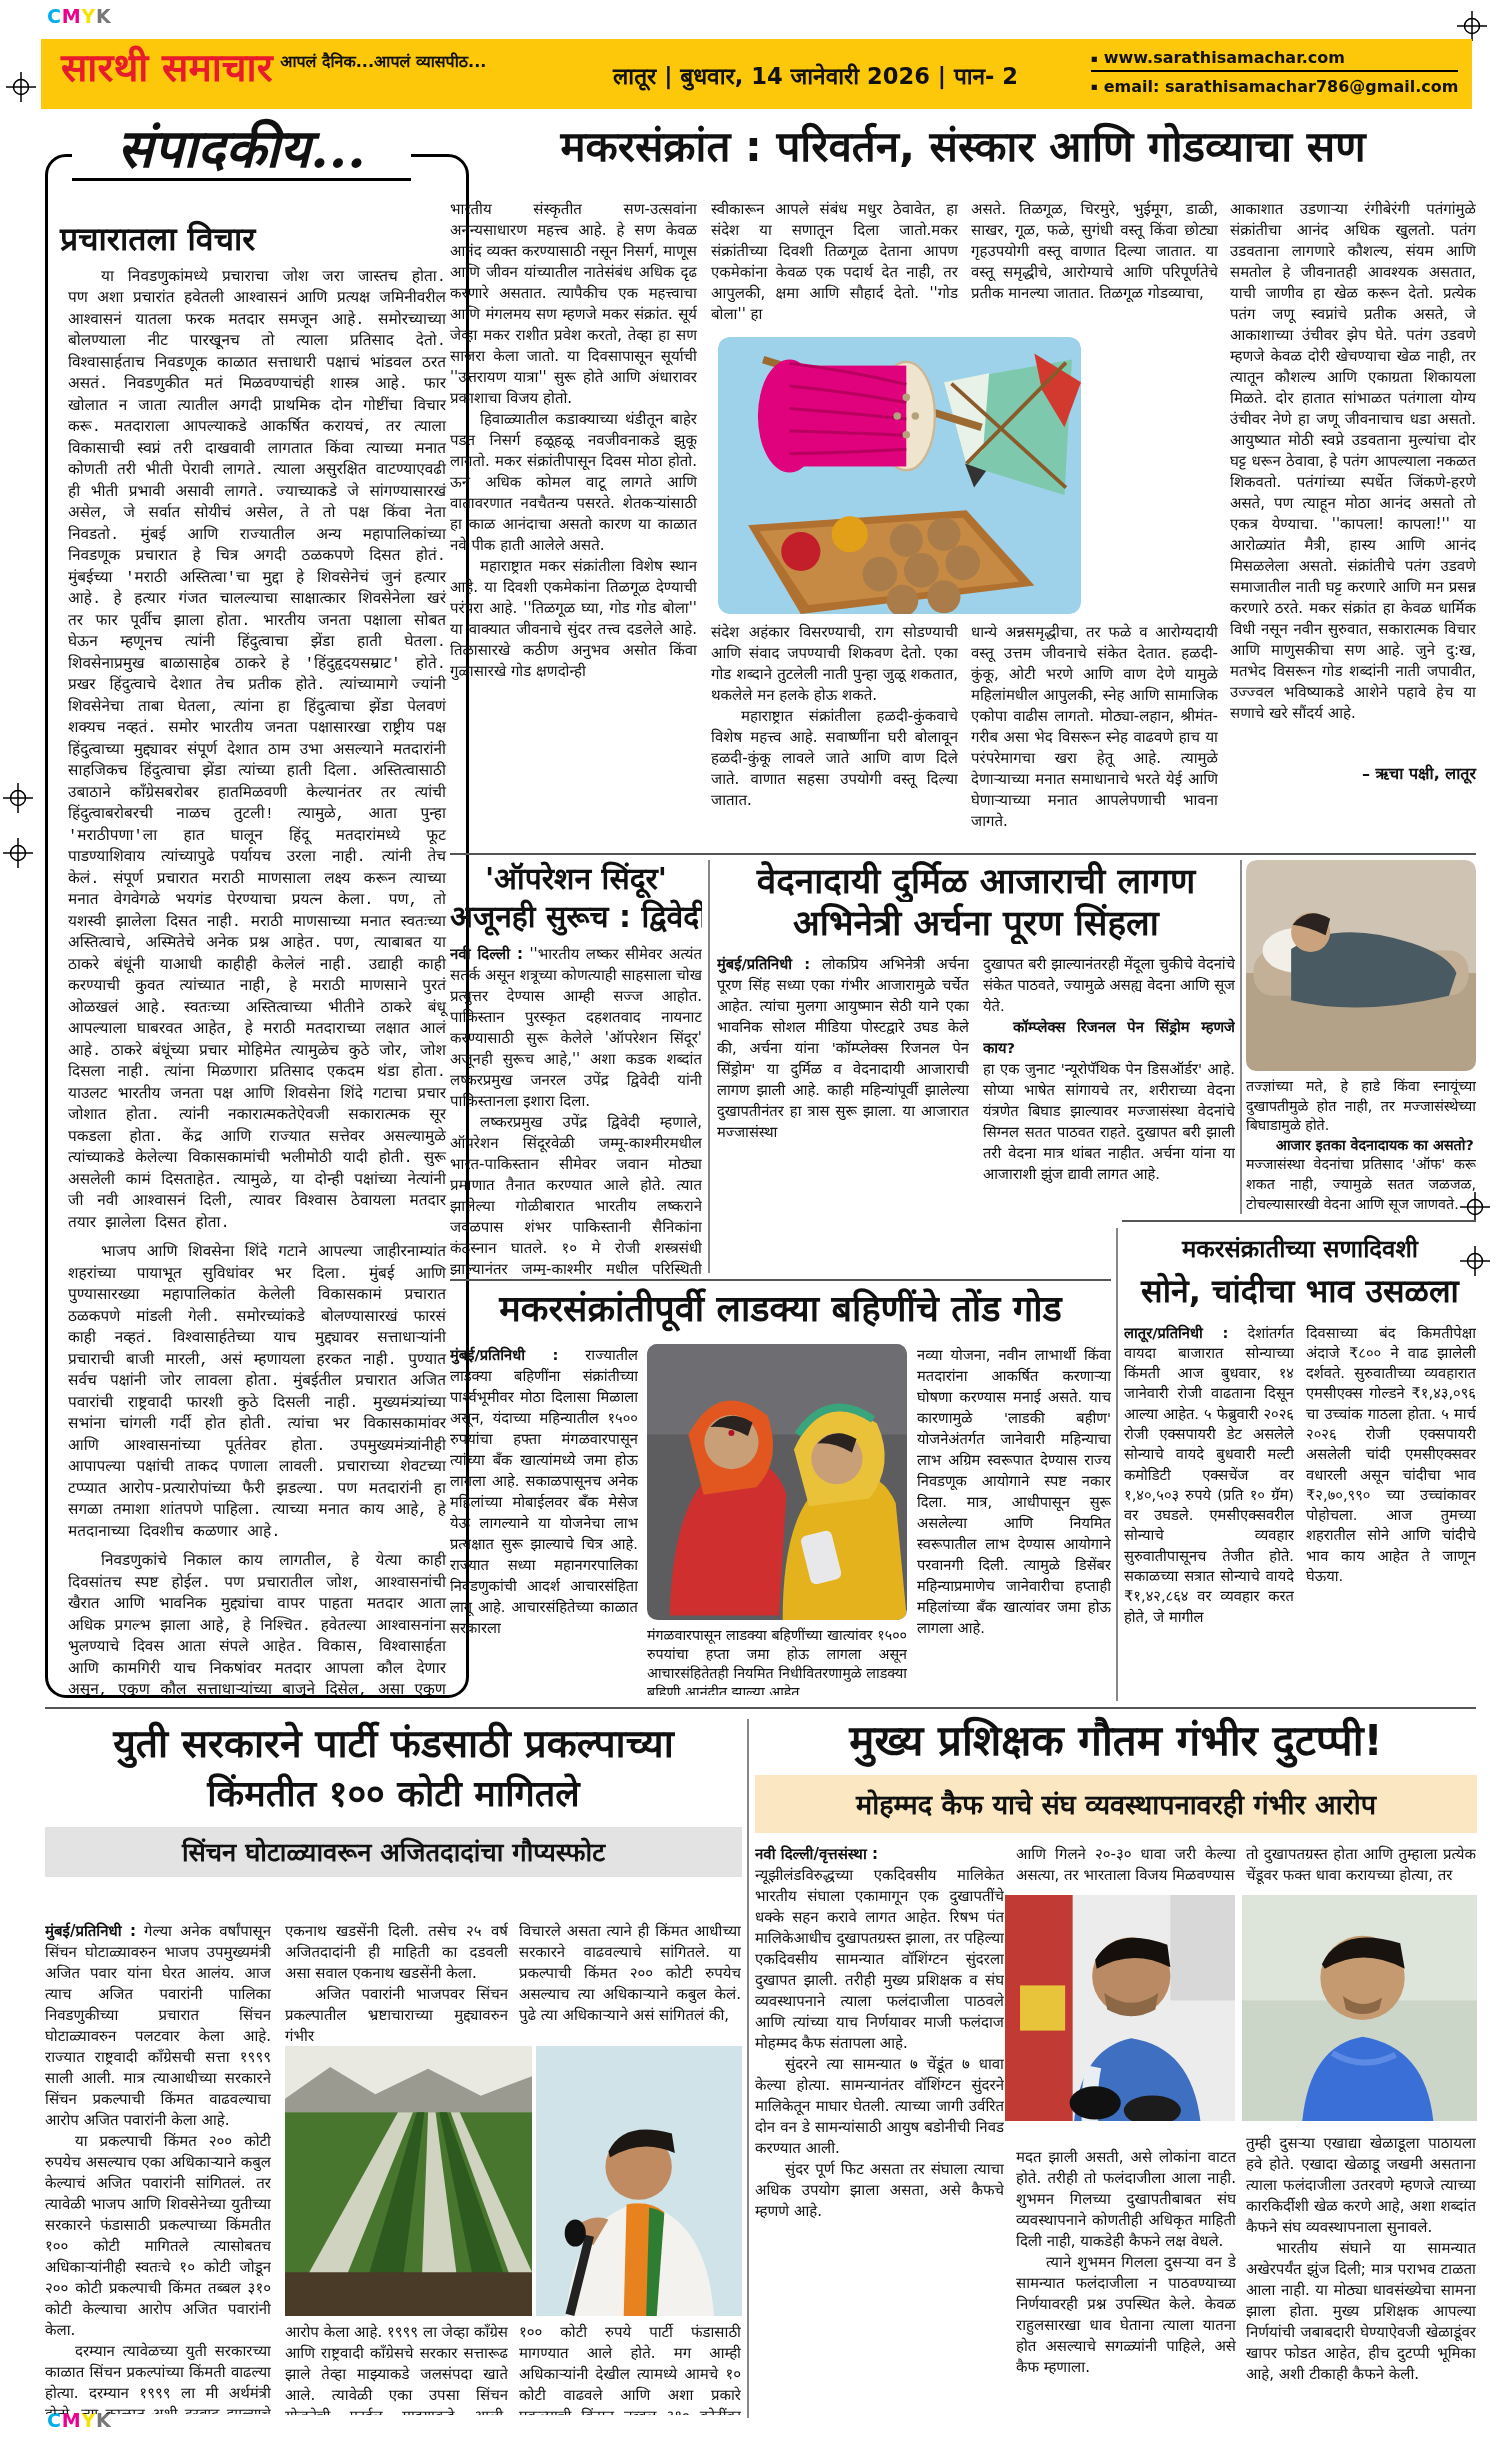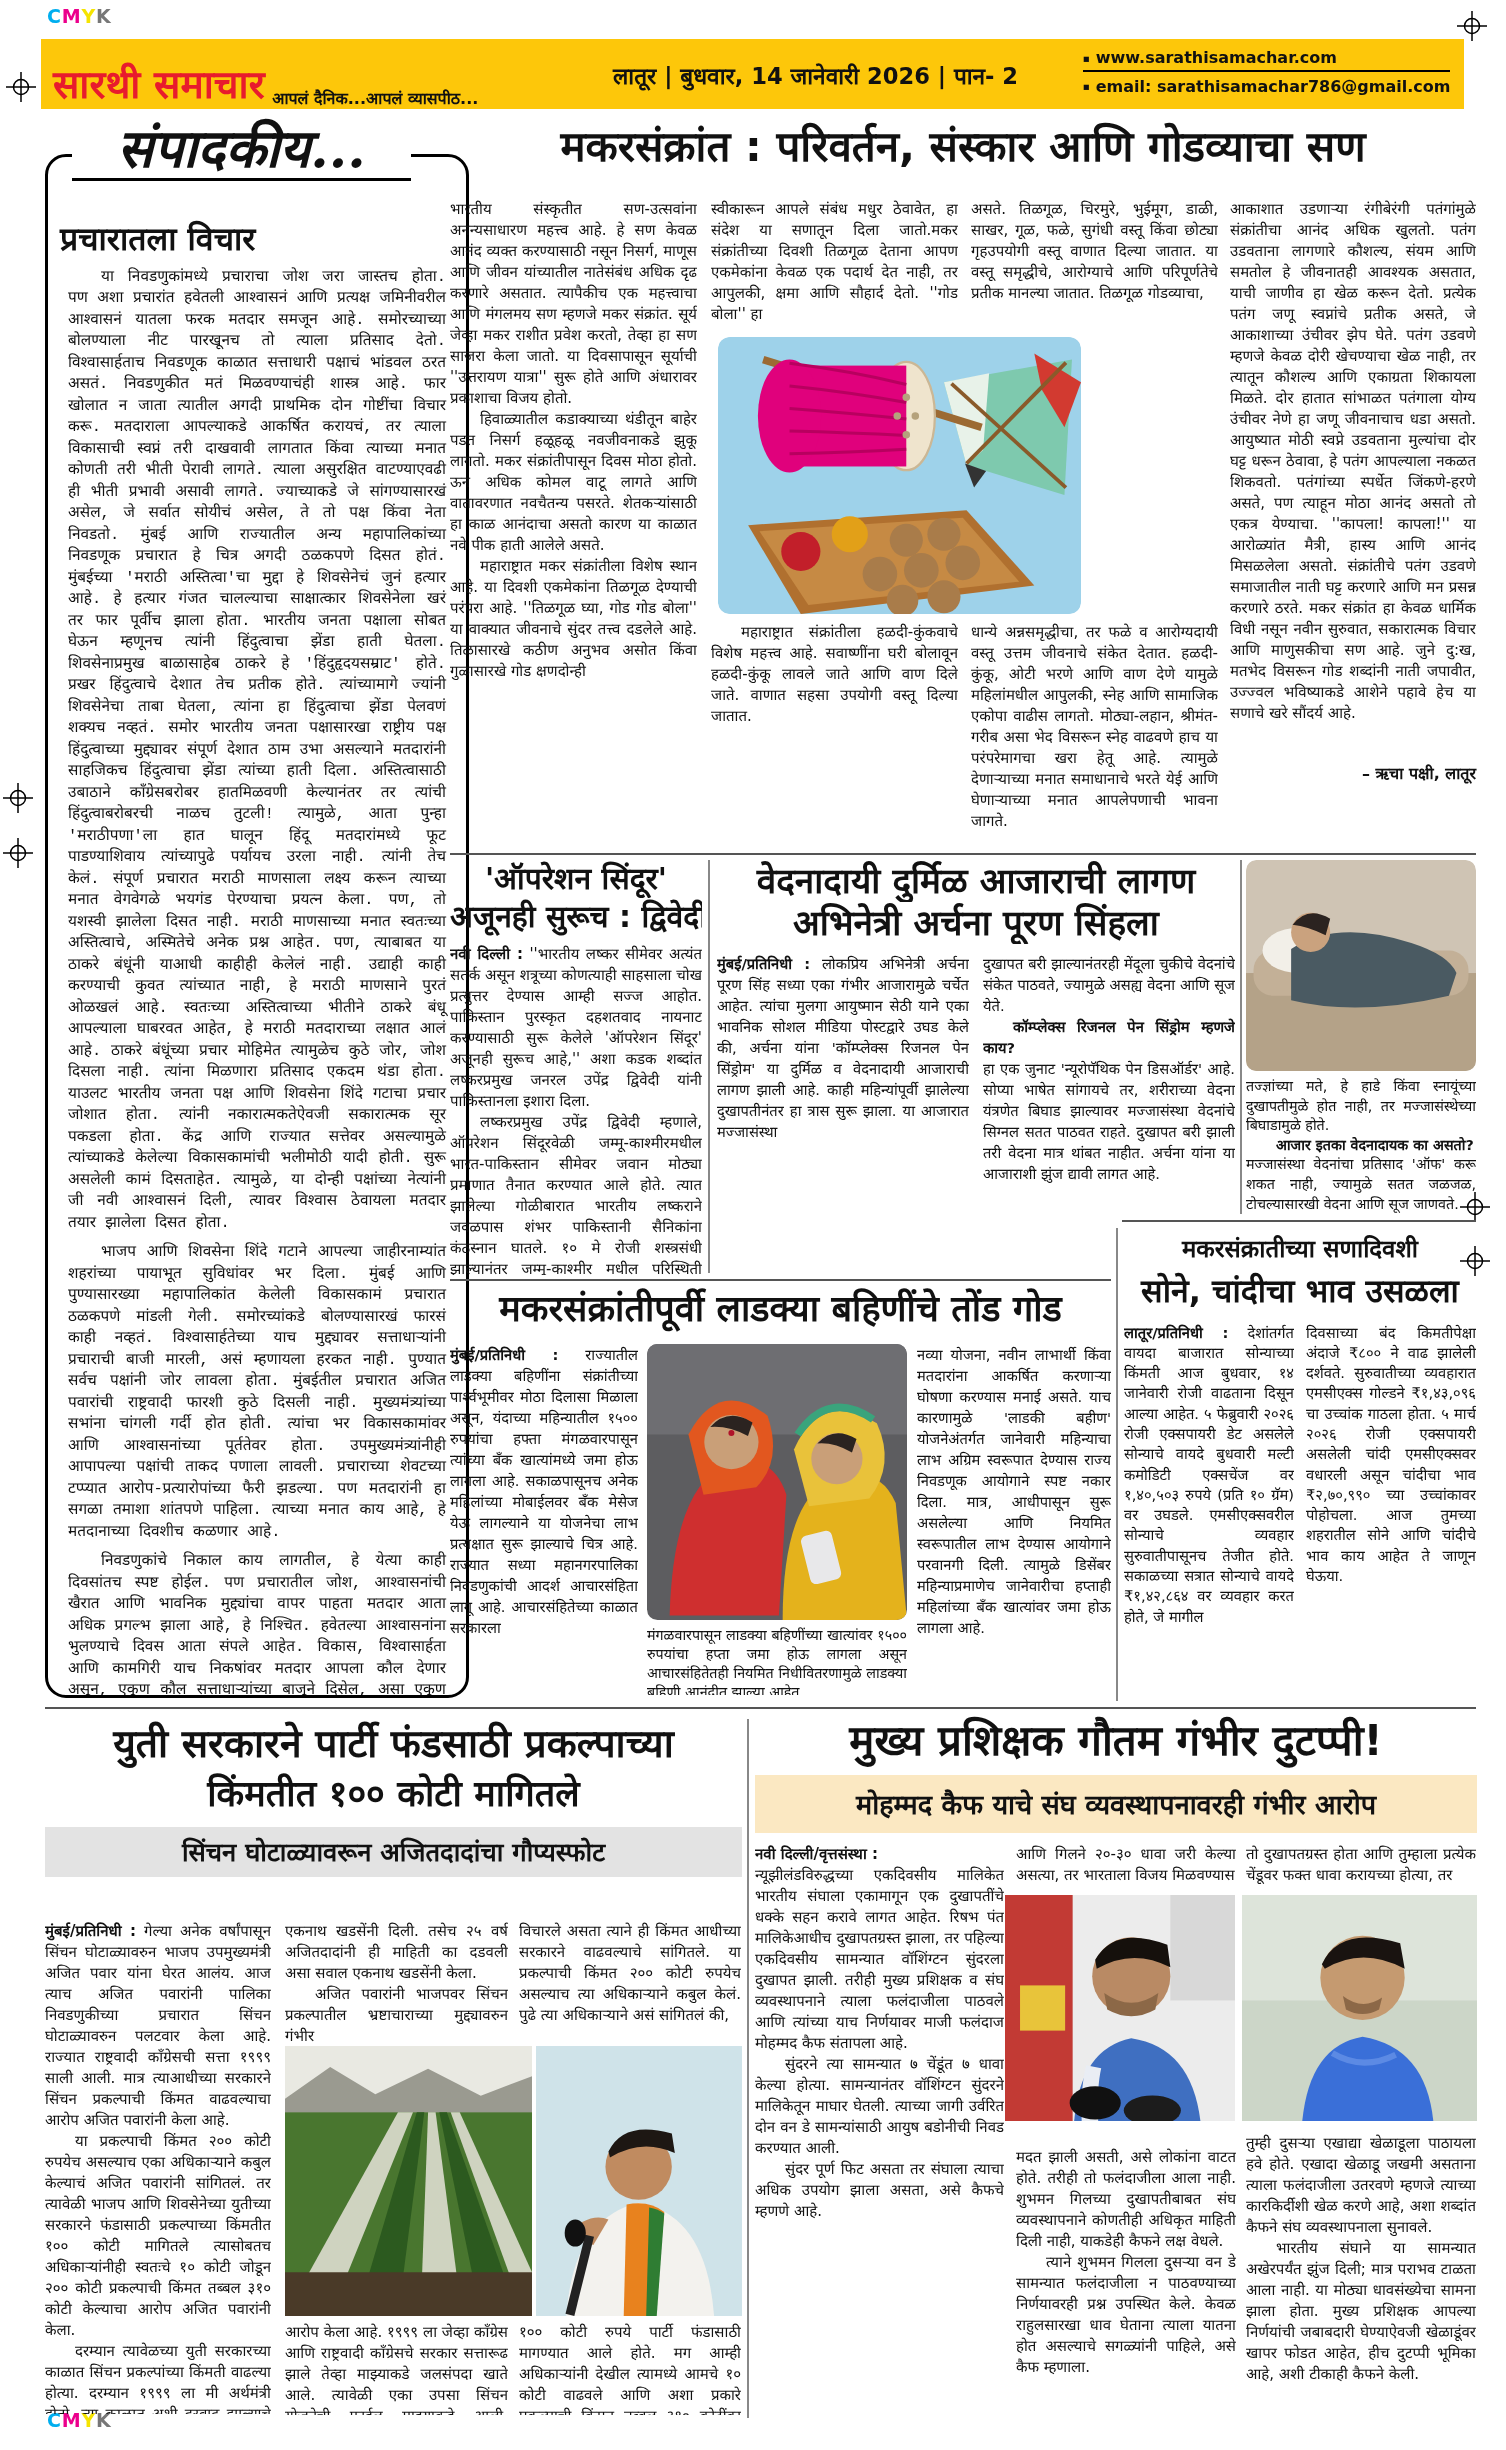--- a/index.html
+++ b/index.html
@@ -8,21 +8,21 @@
   .abs{position:absolute;}
   .txt{font-size:15px;line-height:21px;text-align:justify;overflow:hidden;}
   .txt p{margin:0;text-indent:30px;}
   .txt p.noind{text-indent:0;}
   .lead{font-weight:bold;}
   .q{font-weight:bold;text-indent:0;margin-top:4.5px;}
   .vrule{position:absolute;width:1.5px;background:#888;}
   .hrule{position:absolute;height:1.5px;background:#555;}
   .hl{font-weight:bold;text-align:center;white-space:nowrap;overflow:hidden;}
   
-  .masthead{left:41px;top:39px;width:1423px;height:70px;background:#fdc70a;display:flex;align-items:flex-end;}
+  .masthead{left:41px;top:39px;width:1423px;height:70px;background:#fdc70a;display:flex;align-items:flex-start;padding-left:8px;}
   .mh-title{font-family:"DejaVu Serif","Liberation Serif",serif;font-weight:bold;font-size:39px;color:#e81b2d;margin-left:12px;white-space:nowrap;}
   .mh-tag{font-size:16px;font-weight:bold;margin-left:7.5px;margin-top:11px;white-space:nowrap;}
   .mh-date{position:absolute;left:572px;top:21px;font-size:22.6px;font-weight:bold;white-space:nowrap;}
   .mh-right{position:absolute;right:13.6px;top:9px;font-size:16px;font-weight:bold;text-align:left;}
   .mh-site{border-bottom:2.3px solid #000;padding-bottom:3px;margin-bottom:4.5px;}
   .bullet{display:inline-block;margin-right:6px;font-size:10.5px;vertical-align:1.5px;}
   
   .cmyk{font-size:19px;font-weight:bold;letter-spacing:0.8px;}
   .cmyk .c{color:#00aeef}.cmyk .m{color:#ec008c}.cmyk .y{color:#f5e400}.cmyk .k{color:#777}
   
@@ -102,20 +102,21 @@
 
   <div class="abs txt" style="left:0;top:77px;width:247px;height:648px;">
     <p class="noind">भारतीय संस्कृतीत सण-उत्सवांना अनन्यसाधारण महत्त्व आहे. हे सण केवळ आनंद व्यक्त करण्यासाठी नसून निसर्ग, माणूस आणि जीवन यांच्यातील नातेसंबंध अधिक दृढ करणारे असतात. त्यापैकीच एक महत्त्वाचा आणि मंगलमय सण म्हणजे मकर संक्रांत. सूर्य जेव्हा मकर राशीत प्रवेश करतो, तेव्हा हा सण साजरा केला जातो. या दिवसापासून सूर्याची ''उत्तरायण यात्रा'' सुरू होते आणि अंधारावर प्रकाशाचा विजय होतो.</p>
     <p>हिवाळ्यातील कडाक्याच्या थंडीतून बाहेर पडत निसर्ग हळूहळू नवजीवनाकडे झुकू लागतो. मकर संक्रांतीपासून दिवस मोठा होतो. ऊन अधिक कोमल वाटू लागते आणि वातावरणात नवचैतन्य पसरते. शेतकऱ्यांसाठी हा काळ आनंदाचा असतो कारण या काळात नवे पीक हाती आलेले असते.</p>
     <p>महाराष्ट्रात मकर संक्रांतीला विशेष स्थान आहे. या दिवशी एकमेकांना तिळगूळ देण्याची परंपरा आहे. ''तिळगूळ घ्या, गोड गोड बोला'' या वाक्यात जीवनाचे सुंदर तत्त्व दडलेले आहे. तिळासारखे कठीण अनुभव असोत किंवा गुळासारखे गोड क्षणदोन्ही</p>
   </div>
   <div class="abs txt" style="left:261px;top:77px;width:247px;height:139px;">
     <p class="noind">स्वीकारून आपले संबंध मधुर ठेवावेत, हा संदेश या सणातून दिला जातो.मकर संक्रांतीच्या दिवशी तिळगूळ देताना आपण एकमेकांना केवळ एक पदार्थ देत नाही, तर आपुलकी, क्षमा आणि सौहार्द देतो. ''गोड बोला'' हा</p>
   </div>
   <div class="abs txt" style="left:261px;top:500px;width:247px;height:226px;">
+    <p class="noind">संदेश अहंकार विसरण्याची, राग सोडण्याची आणि संवाद जपण्याची शिकवण देतो. एका गोड शब्दाने तुटलेली नाती पुन्हा जुळू शकतात, थकलेले मन हलके होऊ शकते.</p>
     <p>महाराष्ट्रात संक्रांतीला हळदी-कुंकवाचे विशेष महत्त्व आहे. सवाष्णींना घरी बोलावून हळदी-कुंकू लावले जाते आणि वाण दिले जाते. वाणात सहसा उपयोगी वस्तू दिल्या जातात.</p>
   </div>
   <div class="abs txt" style="left:521px;top:77px;width:247px;height:139px;">
     <p class="noind">असते. तिळगूळ, चिरमुरे, भुईमूग, डाळी, साखर, गूळ, फळे, सुगंधी वस्तू किंवा छोट्या गृहउपयोगी वस्तू वाणात दिल्या जातात. या वस्तू समृद्धीचे, आरोग्याचे आणि परिपूर्णतेचे प्रतीक मानल्या जातात. तिळगूळ गोडव्याचा,</p>
   </div>
   <div class="abs txt" style="left:521px;top:500px;width:247px;height:226px;">
     <p class="noind">धान्ये अन्नसमृद्धीचा, तर फळे व आरोग्यदायी वस्तू उत्तम जीवनाचे संकेत देतात. हळदी-कुंकू, ओटी भरणे आणि वाण देणे यामुळे महिलांमधील आपुलकी, स्नेह आणि सामाजिक एकोपा वाढीस लागतो. मोठ्या-लहान, श्रीमंत-गरीब असा भेद विसरून स्नेह वाढवणे हाच या परंपरेमागचा खरा हेतू आहे. त्यामुळे देणाऱ्याच्या मनात समाधानाचे भरते येई आणि घेणाऱ्याच्या मनात आपलेपणाची भावना जागते.</p>
   </div>
   <div class="abs" style="left:780px;top:77px;width:246px;height:603px;">
     <div class="txt" style="height:557px;">

